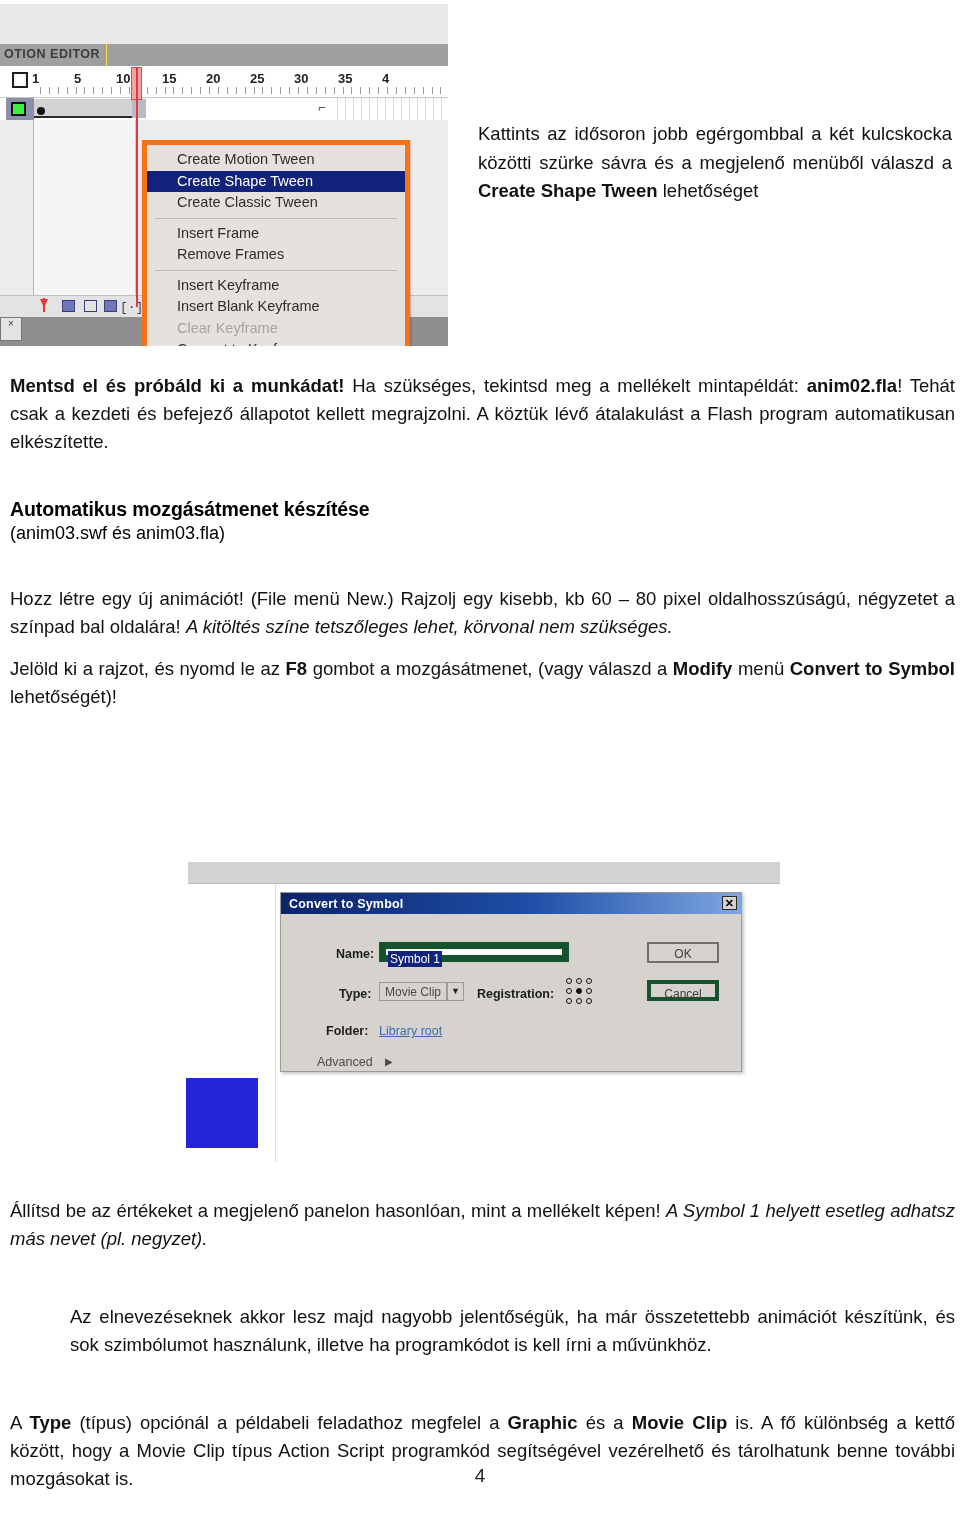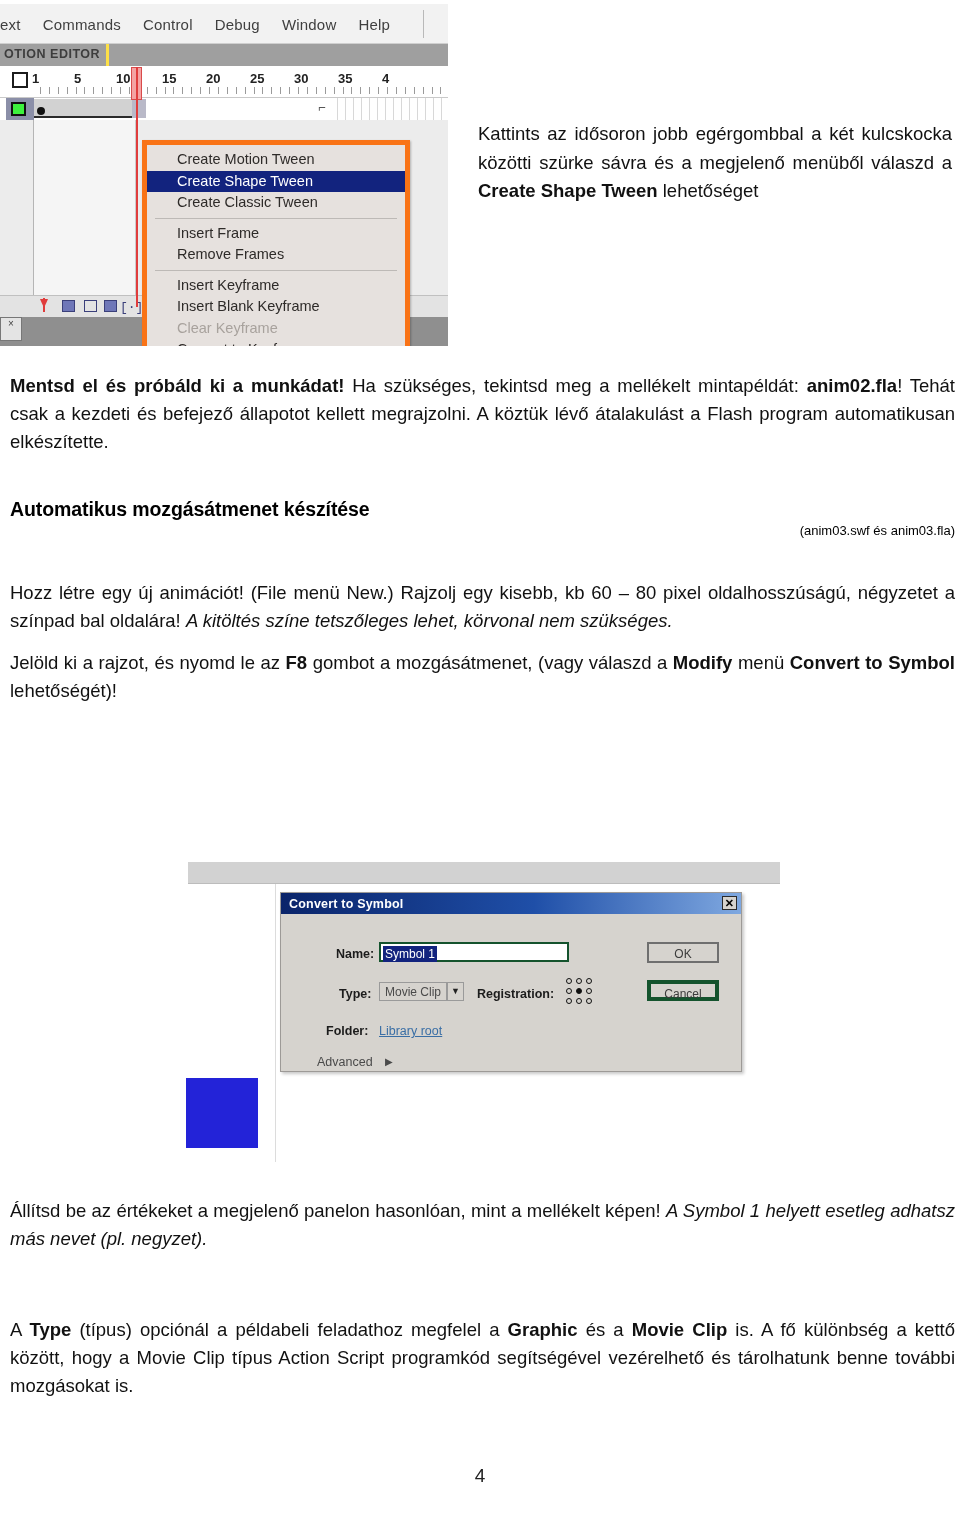--- a/index.html
+++ b/index.html
@@ -50,21 +50,21 @@
 
   .panel-tab-row {
     position: absolute; left: 0; top: 40px; width: 448px; height: 22px;
     background: #9f9f9f;
   }
   .panel-tab {
     position: absolute; left: 0; top: 0; height: 22px;
     padding: 3px 6px 0 4px;
     font-size: 12.5px; font-weight: bold; color: #3d3d3d;
     letter-spacing: .5px;
-    border-right: 3px solid #fde047;
+    border-right: 1px solid #fde047;
   }
 
   .ruler {
     position: absolute; left: 0; top: 62px; width: 448px; height: 32px;
     background: #ffffff; border-bottom: 1px solid #c9c9c9;
   }
   .ruler .framebox {
     position: absolute; left: 12px; top: 6px; width: 16px; height: 16px;
     border: 2px solid #1c1c1c; background: #ffffff;
   }
@@ -197,21 +197,21 @@
 
   
   #doc { position: absolute; left: 10px; top: 372px; width: 945px; }
   #doc .para { margin: 0 0 0 0; }
   .gap-sm { height: 13px; }
   .gap-md { height: 28px; }
   .gap-lg { height: 42px; }
   h3.head {
     margin: 0; font-size: 19.5px; font-weight: bold; letter-spacing: -.1px;
   }
-  .subhead { font-size: 13px; margin-top: 2px; text-align: right; }
+  .subhead { font-size: 18px; margin-top: 2px; }
 
   
   #bottom-figure {
     position: absolute;
     left: 180px; top: 862px;
     width: 600px; height: 300px;
     background: #ffffff;
     overflow: hidden;
   }
   .cs-topbar {
@@ -244,21 +244,21 @@
     position: absolute; right: 4px; top: 3px; width: 15px; height: 14px;
     background: #d6d3ce; border: 1px solid #2a2a2a;
     color: #000; font-size: 11px; line-height: 12px; text-align: center;
     font-family: "Liberation Sans", sans-serif;
   }
   .dlg-body { position: relative; height: 158px; font-size: 12.5px; color: #1c1c1c; }
   .lbl { position: absolute; font-size: 12.5px; color: #1c1c1c; }
   #name-label  { left: 55px;  top: 33px; font-weight: bold; }
   #name-input {
     position: absolute; left: 98px; top: 28px; width: 190px; height: 20px;
-    background: #ffffff; border: 2px solid #14532d; text-decoration: underline;
+    background: #ffffff; border: 7px solid #14532d; text-decoration: underline;
   }
   #name-input .sel {
     display: inline-block; background: #12237e; color: #ffffff;
     padding: 1px 2px 1px 2px; margin: 2px 0 0 2px; font-size: 12px;
   }
   #type-label { left: 58px; top: 73px; font-weight: bold; }
   #type-select {
     position: absolute; left: 98px; top: 68px; width: 68px; height: 19px;
     background: #d6d3ce; border: 1px solid #9a9a9a;
     font-size: 12px; color: #4a4a4a; padding: 2px 0 0 5px;
@@ -302,31 +302,20 @@
     position: absolute; left: 0; right: 0; top: 1465px;
     text-align: center; font-size: 19px; color: #222;
   }
   .indent { padding-left: 60px; }
 </style>
 </head>
 <body>
 
 <div id="top-figure">
 
-  <div class="menubar">
-    <div class="menubar-items">
-      <span>ext</span>
-      <span>Commands</span>
-      <span>Control</span>
-      <span>Debug</span>
-      <span>Window</span>
-      <span>Help</span>
-    </div>
-    <div class="menubar-sep"></div>
-  </div>
 
   <div class="panel-tab-row">
     <div class="panel-tab">OTION EDITOR</div>
   </div>
 
   <div class="ruler">
     <div class="framebox"></div>
     <div class="num" style="left:32px">1</div>
     <div class="num" style="left:74px">5</div>
     <div class="num" style="left:116px">10</div>
@@ -452,20 +441,21 @@
       <div class="dlg-btn" id="cancel-button">Cancel</div>
     </div>
   </div>
 </div>
 
 <div style="position:absolute; left:10px; top:1178px; width:945px;">
   <p class="para"><span> Állítsd be az értékeket a megjelenő panelon hasonlóan, mint a mellékelt képen! </span><span class="i">A Symbol 1 helyett esetleg adhatsz más nevet (pl. negyzet).</span></p>
 
   <div class="gap-sm"></div>
 
+  <p class="para indent">Az elnevezéseknek akkor lesz majd nagyobb jelentőségük, ha már összetettebb animációt készítünk, és sok szimbólumot használunk, illetve ha programkódot is kell írni a művünkhöz.</p>
 
   <div class="gap-sm"></div>
 
   <p class="para"><span>A </span><span class="b">Type</span><span> (típus) opciónál a példabeli feladathoz megfelel a </span><span class="b">Graphic</span><span> és a </span><span class="b">Movie Clip</span><span> is. A fő különbség a kettő között, hogy a Movie Clip típus Action Script programkód segítségével vezérelhető és tárolhatunk benne további mozgásokat is.</span></p>
 
   <div class="gap-sm"></div>
 
 </div>
 
 <div id="page-number">4</div>

